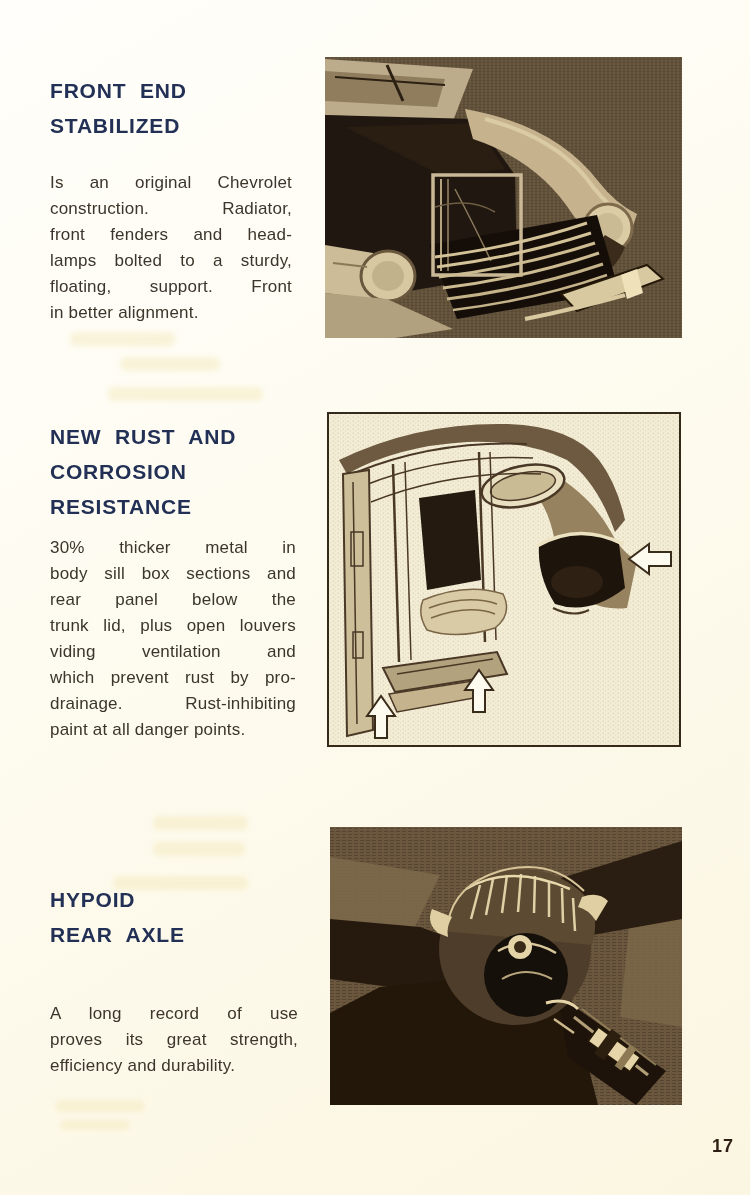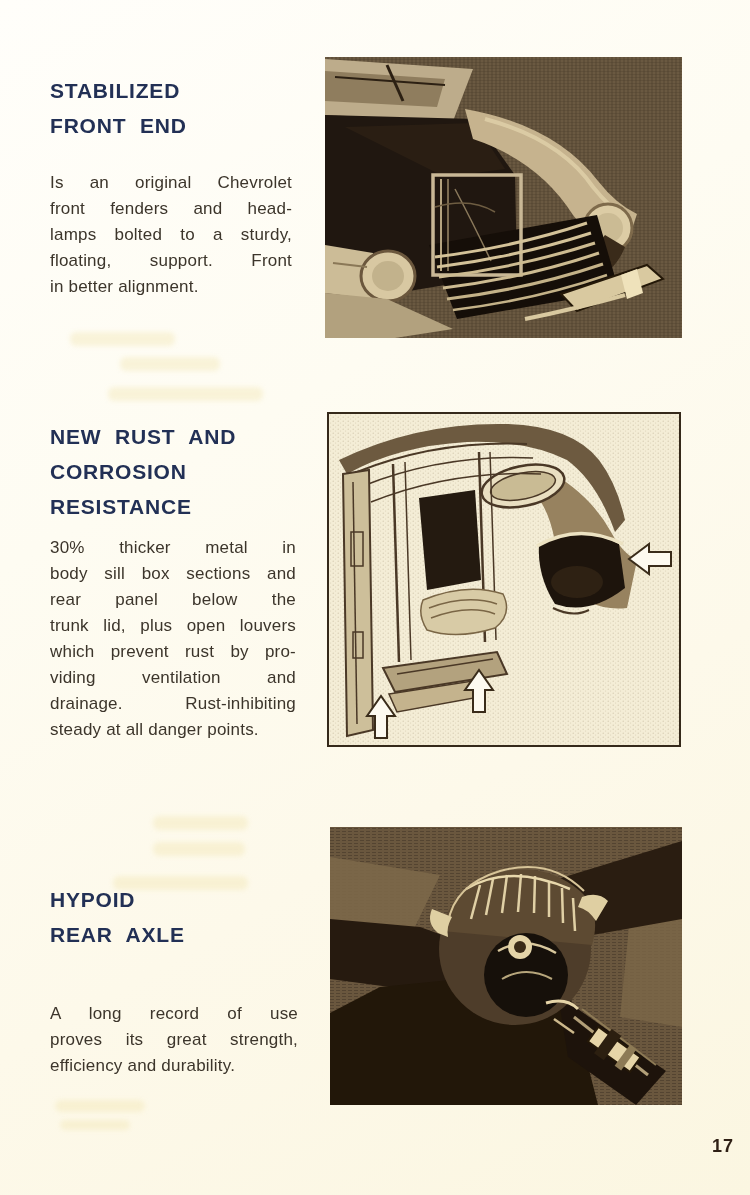--- a/index.html
+++ b/index.html
@@ -35,25 +35,26 @@
     color:#2e1f14;font-size:18px;font-weight:700;letter-spacing:1px;
   }
   .frame2{outline:2px solid #35291a;outline-offset:-2px;}
 </style>
 </head>
 <body>
 
 <div class="page">
 
   <div class="heading" style="top:73px;">
+    <div>FRONT END</div>
     <div>STABILIZED</div>
-    <div>FRONT END</div>
   </div>
   <div class="bodytext" style="top:154px;width:242px;margin-top:16px;">
     <div class="bline">Is an original Chevrolet</div>
+    <div class="bline">construction. Radiator,</div>
     <div class="bline">front fenders and head-</div>
     <div class="bline">lamps bolted to a sturdy,</div>
     <div class="bline">floating, support. Front</div>
     <div class="bline end">in better alignment.</div>
   </div>
 
   <div class="photo" style="left:325px;top:57px;width:357px;height:281px;">
     <svg width="357" height="281" viewBox="0 0 357 281" xmlns="http://www.w3.org/2000/svg">
       <defs>
         <pattern id="ht1" width="4" height="3" patternUnits="userSpaceOnUse">
@@ -115,24 +116,24 @@
   <div class="heading" style="top:419px;">
     <div>NEW RUST AND</div>
     <div>CORROSION</div>
     <div>RESISTANCE</div>
   </div>
   <div class="bodytext" style="top:535px;width:246px;">
     <div class="bline">30% thicker metal in</div>
     <div class="bline">body sill box sections and</div>
     <div class="bline">rear panel below the</div>
     <div class="bline">trunk lid, plus open louvers</div>
+    <div class="bline">viding ventilation and</div>
     <div class="bline">which prevent rust by pro-</div>
-    <div class="bline">viding ventilation and</div>
     <div class="bline">drainage. Rust-inhibiting</div>
-    <div class="bline end">steady at all danger points.</div>
+    <div class="bline end">paint at all danger points.</div>
   </div>
 
   <div class="photo frame2" style="left:327px;top:412px;width:354px;height:335px;">
     <svg width="354" height="335" viewBox="0 0 354 335" xmlns="http://www.w3.org/2000/svg">
       <defs>
         <pattern id="ht2" width="5" height="4" patternUnits="userSpaceOnUse">
           <rect width="5" height="4" fill="none"></rect>
           <circle cx="1.2" cy="1.2" r="0.6" fill="#8a7752" opacity="0.35"></circle>
           <circle cx="3.6" cy="3" r="0.5" fill="#8a7752" opacity="0.28"></circle>
         </pattern>

